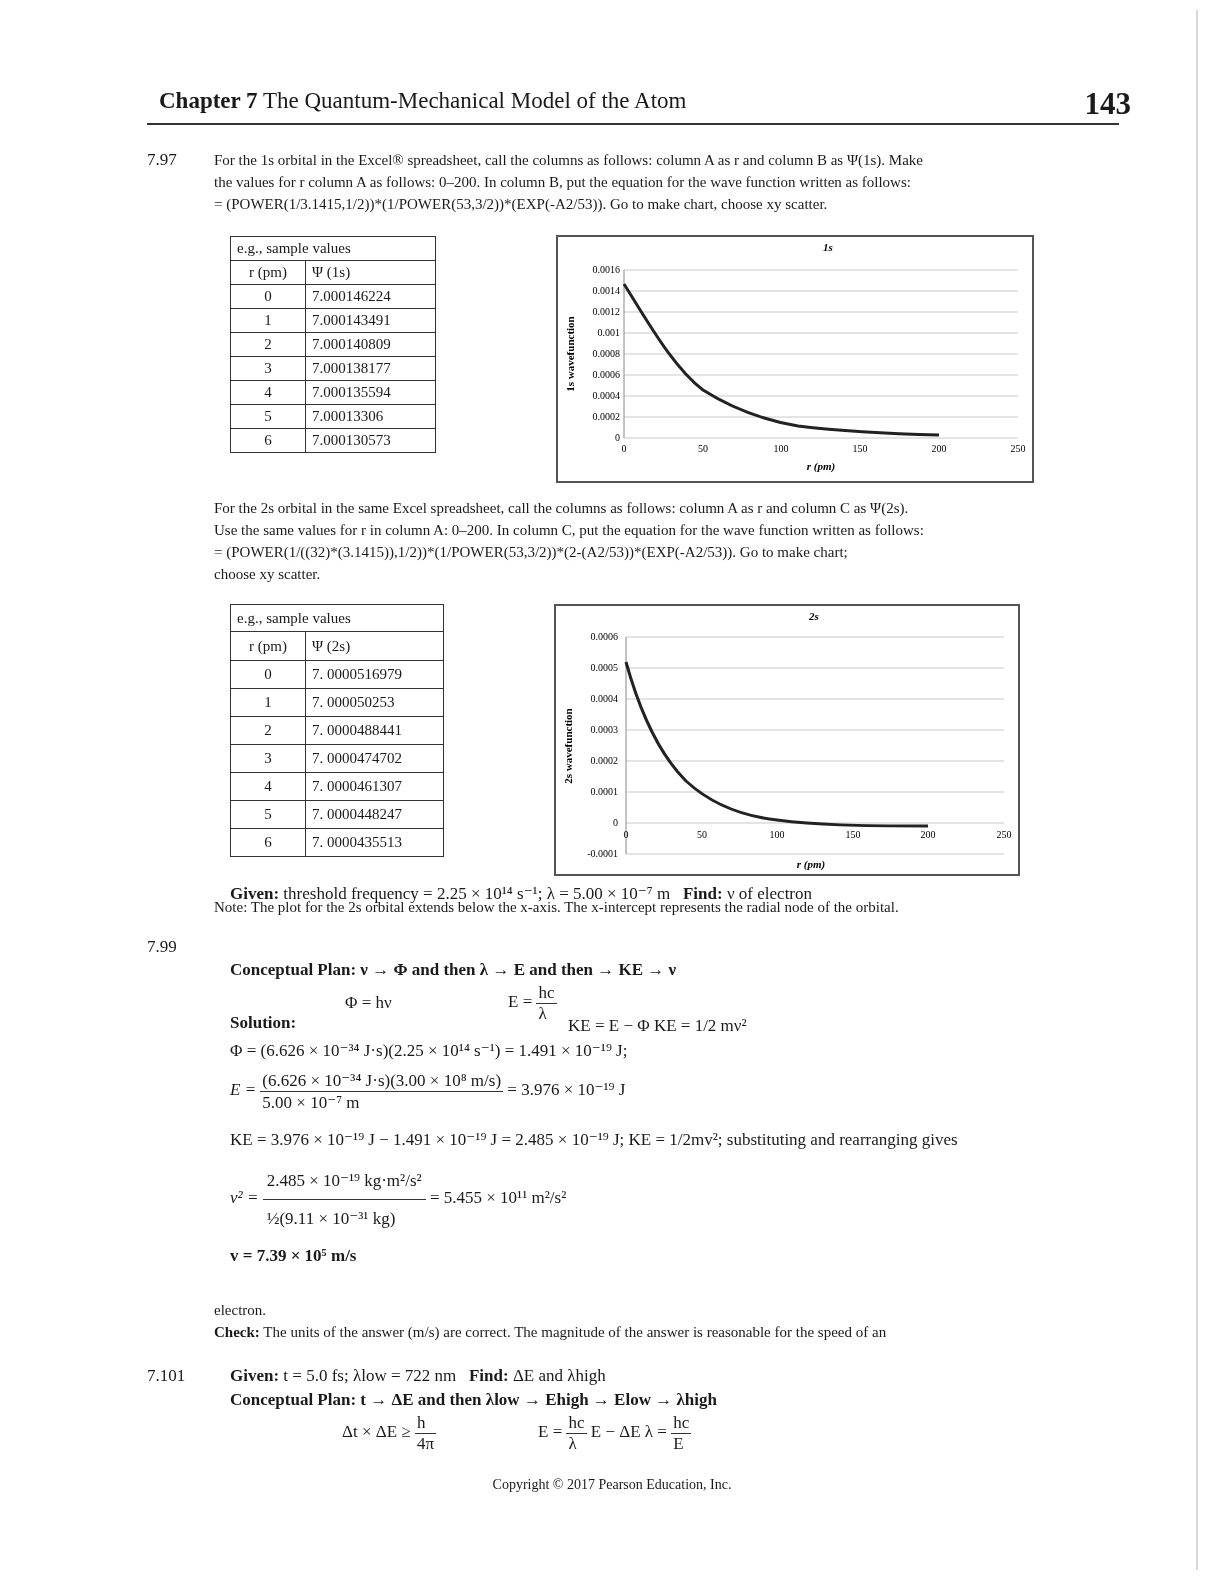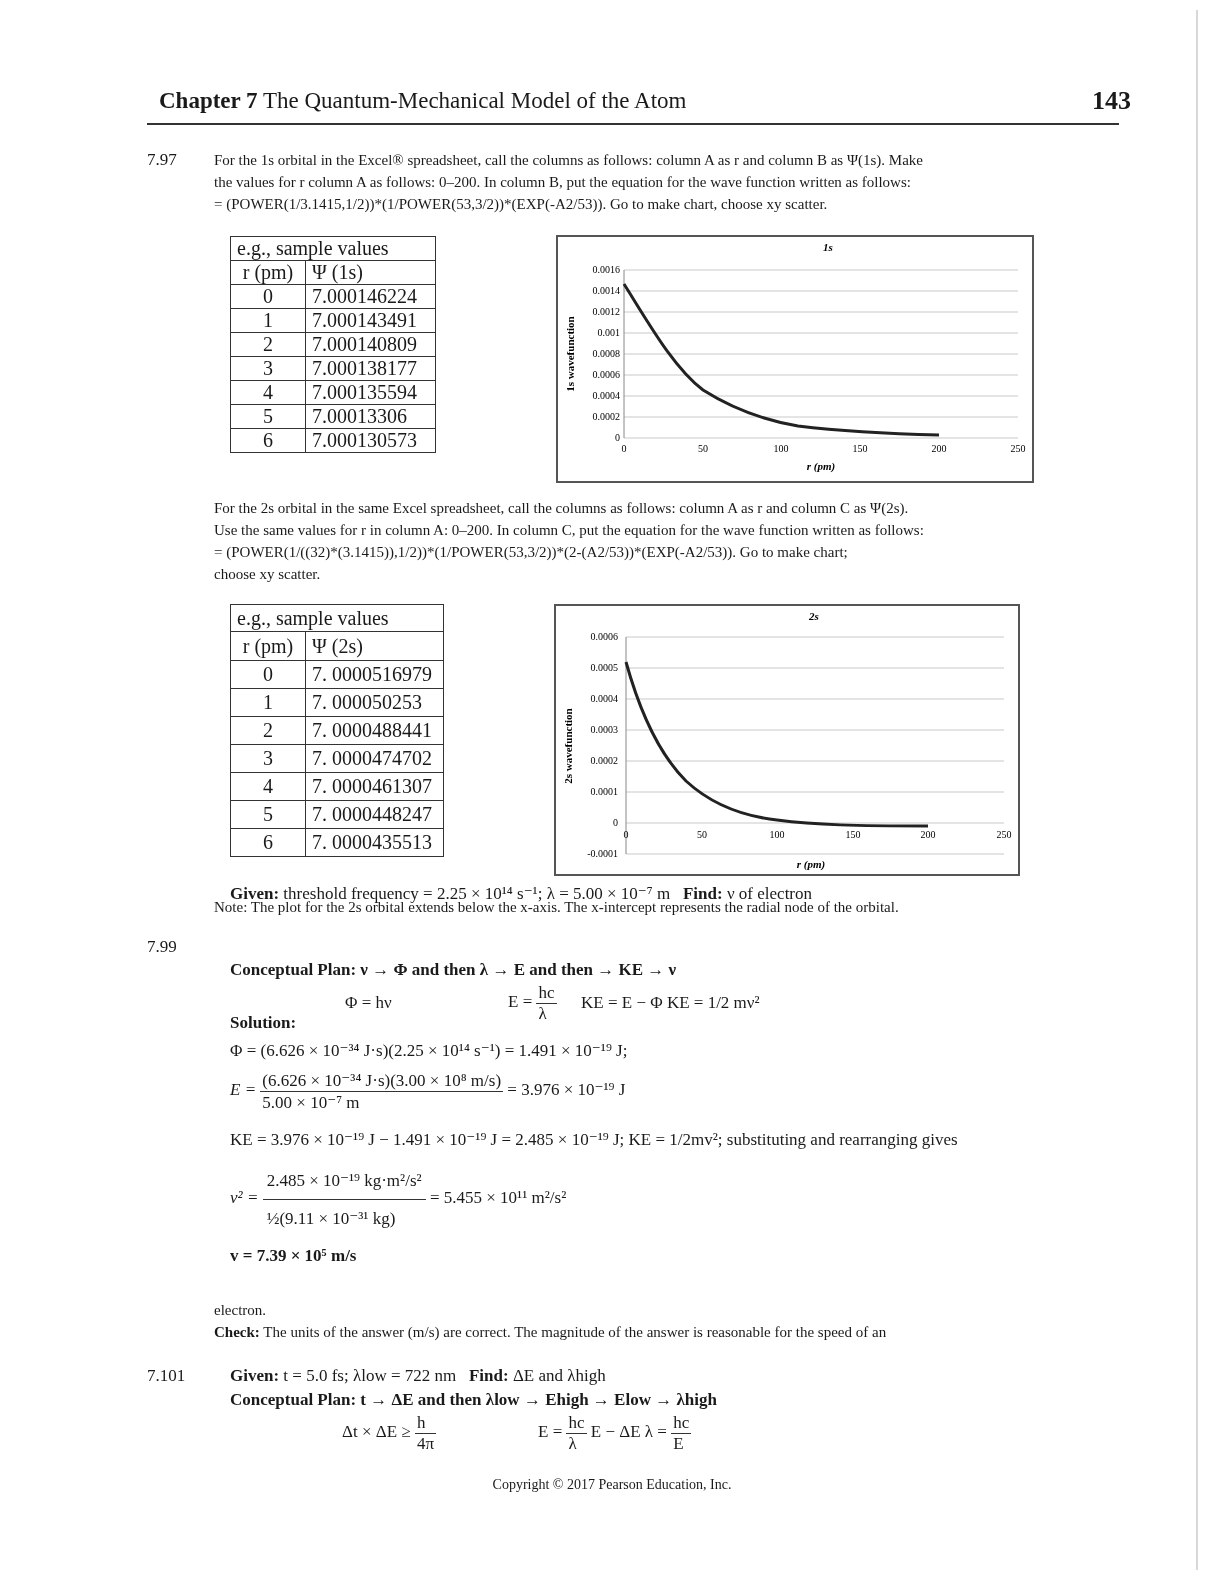--- a/index.html
+++ b/index.html
@@ -2,27 +2,27 @@
 <html><head>
 <meta charset="utf-8">
 <style>
   html, body { margin: 0; padding: 0; background: #ffffff; }
   body { width: 1224px; height: 1584px; position: relative; overflow: hidden;
          font-family: "Liberation Serif", "DejaVu Serif", serif; color: #1a1a1a; }
   .scan-edge { position: absolute; left: 1196px; top: 10px; width: 2px; height: 1560px; background: #d8d8d8; }
   .header { position: absolute; left: 147px; top: 86px; width: 972px; height: 34px; margin-left: 12px; }
   .header .chap { position: absolute; left: 0; top: 2px; font-size: 23px; }
   .header .chap b { font-weight: bold; }
-  .header .pg { position: absolute; right: 0; top: 0; font-size: 26px; font-weight: bold; }
+  .header .pg { position: absolute; right: 0; top: 0; font-size: 31px; font-weight: bold; }
   .hrule { position: absolute; left: 147px; top: 123px; width: 972px; height: 2px; background: #333; }
 
   .pnum { position: absolute; left: 147px; font-size: 17px; }
   .para { position: absolute; left: 214px; width: 892px; font-size: 15px; line-height: 22px; }
 
-  table.sample { position: absolute; border-collapse: collapse; font-size: 20px; }
+  table.sample { position: absolute; border-collapse: collapse; font-size: 15px; }
   table.sample td { border: 1px solid #333; height: 23px; padding: 0 6px; }
   table.sample td.c0 { width: 62px; text-align: center; }
   table.sample td.c1 { width: 117px; }
   table.sample td.cap { text-align: left; }
 
   .chart { position: absolute; border: 2px solid #555; background: #fff; }
   .chart svg { display: block; }
 
   .eq { position: absolute; font-size: 17px; white-space: nowrap; }
   .small { font-size: 17px; }
@@ -222,21 +222,21 @@
   &nbsp;&nbsp;<b>Find:</b> <span>ν of electron</span>
 </div>
 <div class="eq" style="left:230px; top:960px; font-weight:bold;">
   <span>Conceptual Plan:</span> <span>ν → Φ and then λ → E and then → KE → ν</span>
 </div>
 <div class="eq small" style="left:345px; top:993px;">Φ = hν</div>
 <div class="eq small" style="left:508px; top:983px;">
   <span>E =</span>
   <span class="frac"><span class="num">hc</span><span class="den">λ</span></span>
 </div>
-<div class="eq small" style="left:568px; top:993px;margin-left:13px;">KE = E − Φ KE = 1/2 mν²</div>
+<div class="eq small" style="left:568px; top:1016px;">KE = E − Φ KE = 1/2 mν²</div>
 
 <div class="eq" style="left:230px; top:1013px; font-weight:bold;">Solution:</div>
 <div class="eq" style="left:230px; top:1040px;">Φ = (6.626 × 10⁻³⁴ J·s)(2.25 × 10¹⁴ s⁻¹) = 1.491 × 10⁻¹⁹ J;</div>
 <div class="eq" style="left:230px; top:1070px;">
   <span style="font-style:italic">E =</span>
   <span class="frac"><span class="num">(6.626 × 10⁻³⁴ J·s)(3.00 × 10⁸ m/s)</span><span class="den">5.00 × 10⁻⁷ m</span></span>
   <span>= 3.976 × 10⁻¹⁹ J</span>
 </div>
 <div class="eq" style="left:230px; top:1129px;">KE = 3.976 × 10⁻¹⁹ J − 1.491 × 10⁻¹⁹ J = 2.485 × 10⁻¹⁹ J; KE = 1/2mv²; substituting and rearranging gives</div>
 <div class="eq" style="left:230px; top:1162px;">

